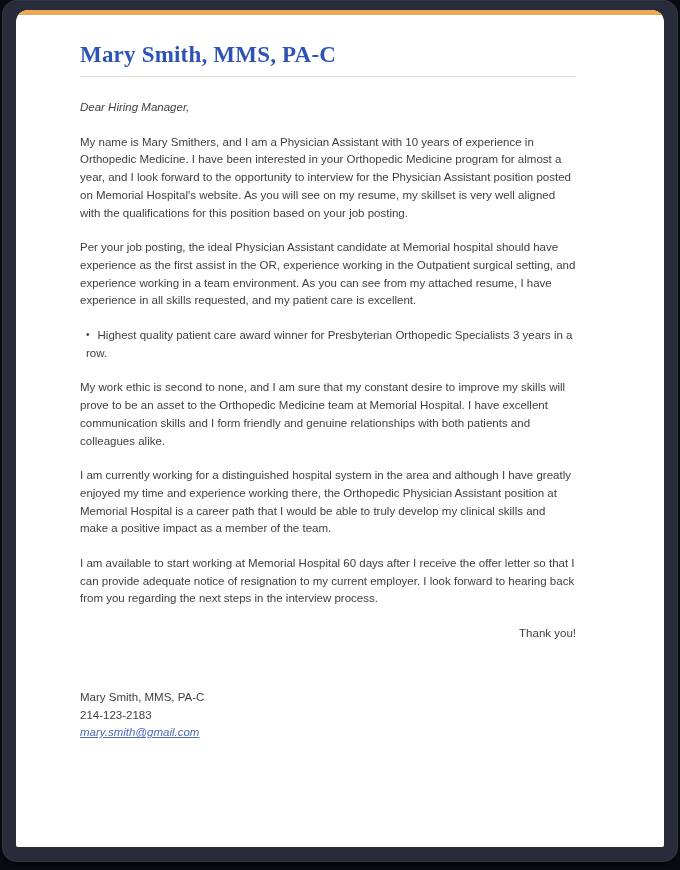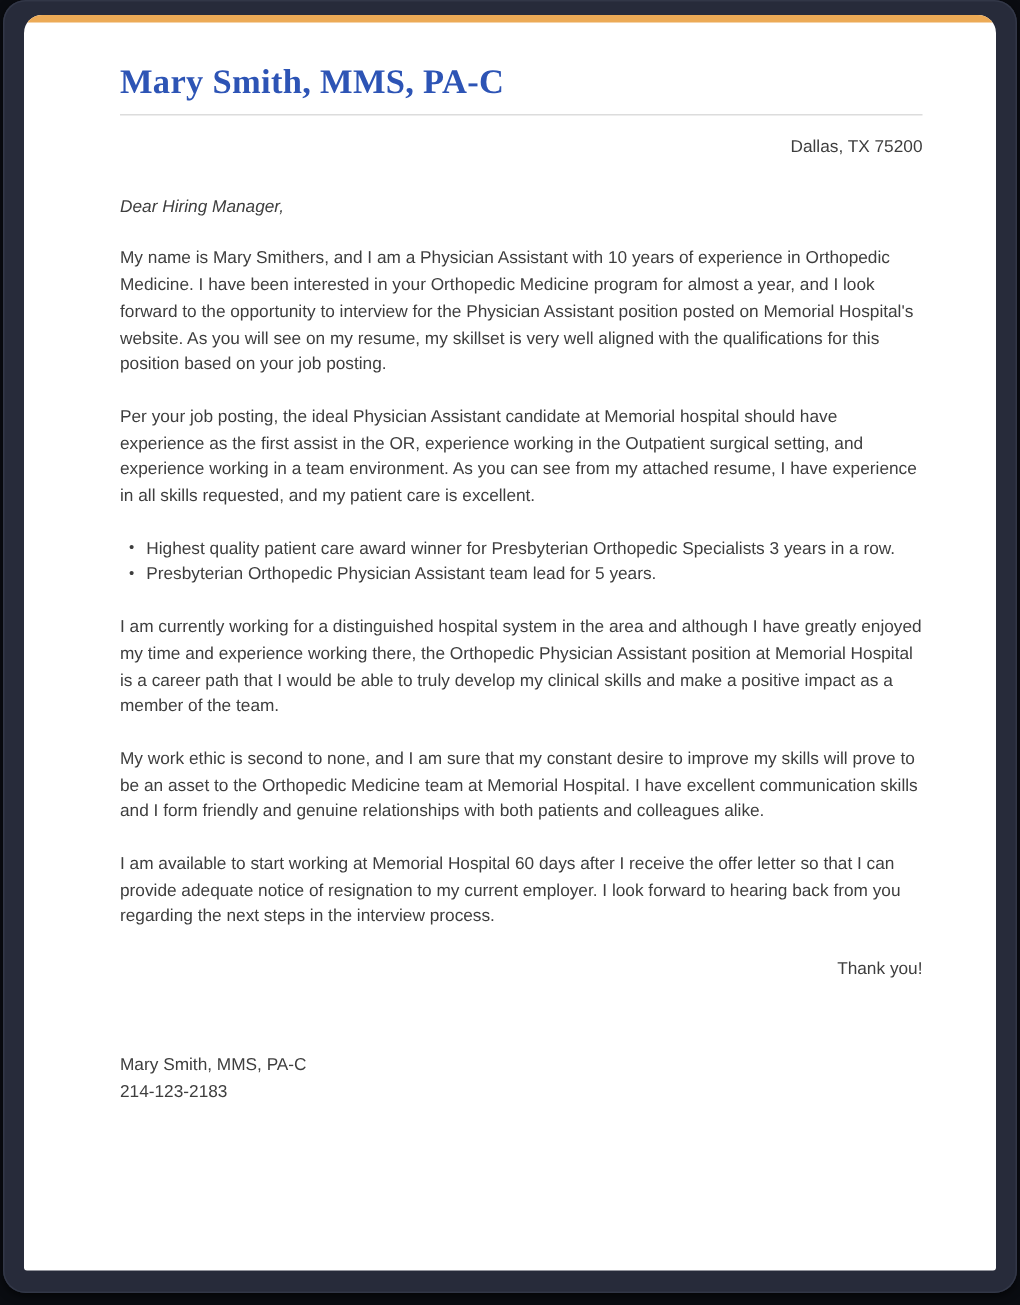--- a/index.html
+++ b/index.html
@@ -29,21 +29,21 @@
     bottom: 15px;
     background: #ffffff;
     border-radius: 12px 12px 2px 2px;
     overflow: hidden;
   }
   .accent-bar {
     height: 5px;
     background: #ecaa56;
   }
   .content {
-    padding: 28px 49px 0 64px;
+    padding: 28px 88px 0 64px;
     color: #3e3e3e;
     font-size: 11.5px;
     line-height: 17.7px;
   }
   h1.doc-title {
     margin: 0;
     font-family: "Liberation Serif", serif;
     font-weight: bold;
     font-size: 23px;
     line-height: 24px;
@@ -103,38 +103,39 @@
 </head>
 <body>
 
 <div class="frame">
   <div class="doc">
     <div class="accent-bar"></div>
     <div class="content">
 
       <h1 class="doc-title">Mary Smith, MMS, PA-C</h1>
       <hr class="rule">
-      <div class="location">Dallas, TX 75200</div>
 
       <p class="para salutation">Dear Hiring Manager,</p>
 
       <p class="para">My name is Mary Smithers, and I am a Physician Assistant with 10 years of experience in Orthopedic Medicine. I have been interested in your Orthopedic Medicine program for almost a year, and I look forward to the opportunity to interview for the Physician Assistant position posted on Memorial Hospital's website. As you will see on my resume, my skillset is very well aligned with the qualifications for this position based on your job posting.</p>
       <p class="para">Per your job posting, the ideal Physician Assistant candidate at Memorial hospital should have experience as the first assist in the OR, experience working in the Outpatient surgical setting, and experience working in a team environment. As you can see from my attached resume, I have experience in all skills requested, and my patient care is excellent.</p>
 
       <ul class="bullet-list">
         <li>Highest quality patient care award winner for Presbyterian Orthopedic Specialists 3 years in a row.</li>
-        <li>Presbyterian Orthopedic Physician Assistant team lead for 5 years.</li>
       </ul>
 
+      <p class="para">My work ethic is second to none, and I am sure that my constant desire to improve my skills will prove to be an asset to the Orthopedic Medicine team at Memorial Hospital. I have excellent communication skills and I form friendly and genuine relationships with both patients and colleagues alike.</p>
       <p class="para">I am currently working for a distinguished hospital system in the area and although I have greatly enjoyed my time and experience working there, the Orthopedic Physician Assistant position at Memorial Hospital is a career path that I would be able to truly develop my clinical skills and make a positive impact as a member of the team.</p>
-      <p class="para">My work ethic is second to none, and I am sure that my constant desire to improve my skills will prove to be an asset to the Orthopedic Medicine team at Memorial Hospital. I have excellent communication skills and I form friendly and genuine relationships with both patients and colleagues alike.</p>
       <p class="para">I am available to start working at Memorial Hospital 60 days after I receive the offer letter so that I can provide adequate notice of resignation to my current employer. I look forward to hearing back from you regarding the next steps in the interview process.</p>
 
       <p class="para thanks">Thank you!</p>
 
       <div class="signature">
         <div class="sig-line">Mary Smith, MMS, PA-C</div>
         <div class="sig-line">214-123-2183</div>
+        <div class="sig-line">
+          <a class="email-link">mary.smith@gmail.com</a>
+        </div>
       </div>
 
     </div>
   </div>
 </div>
 
 </body></html>

